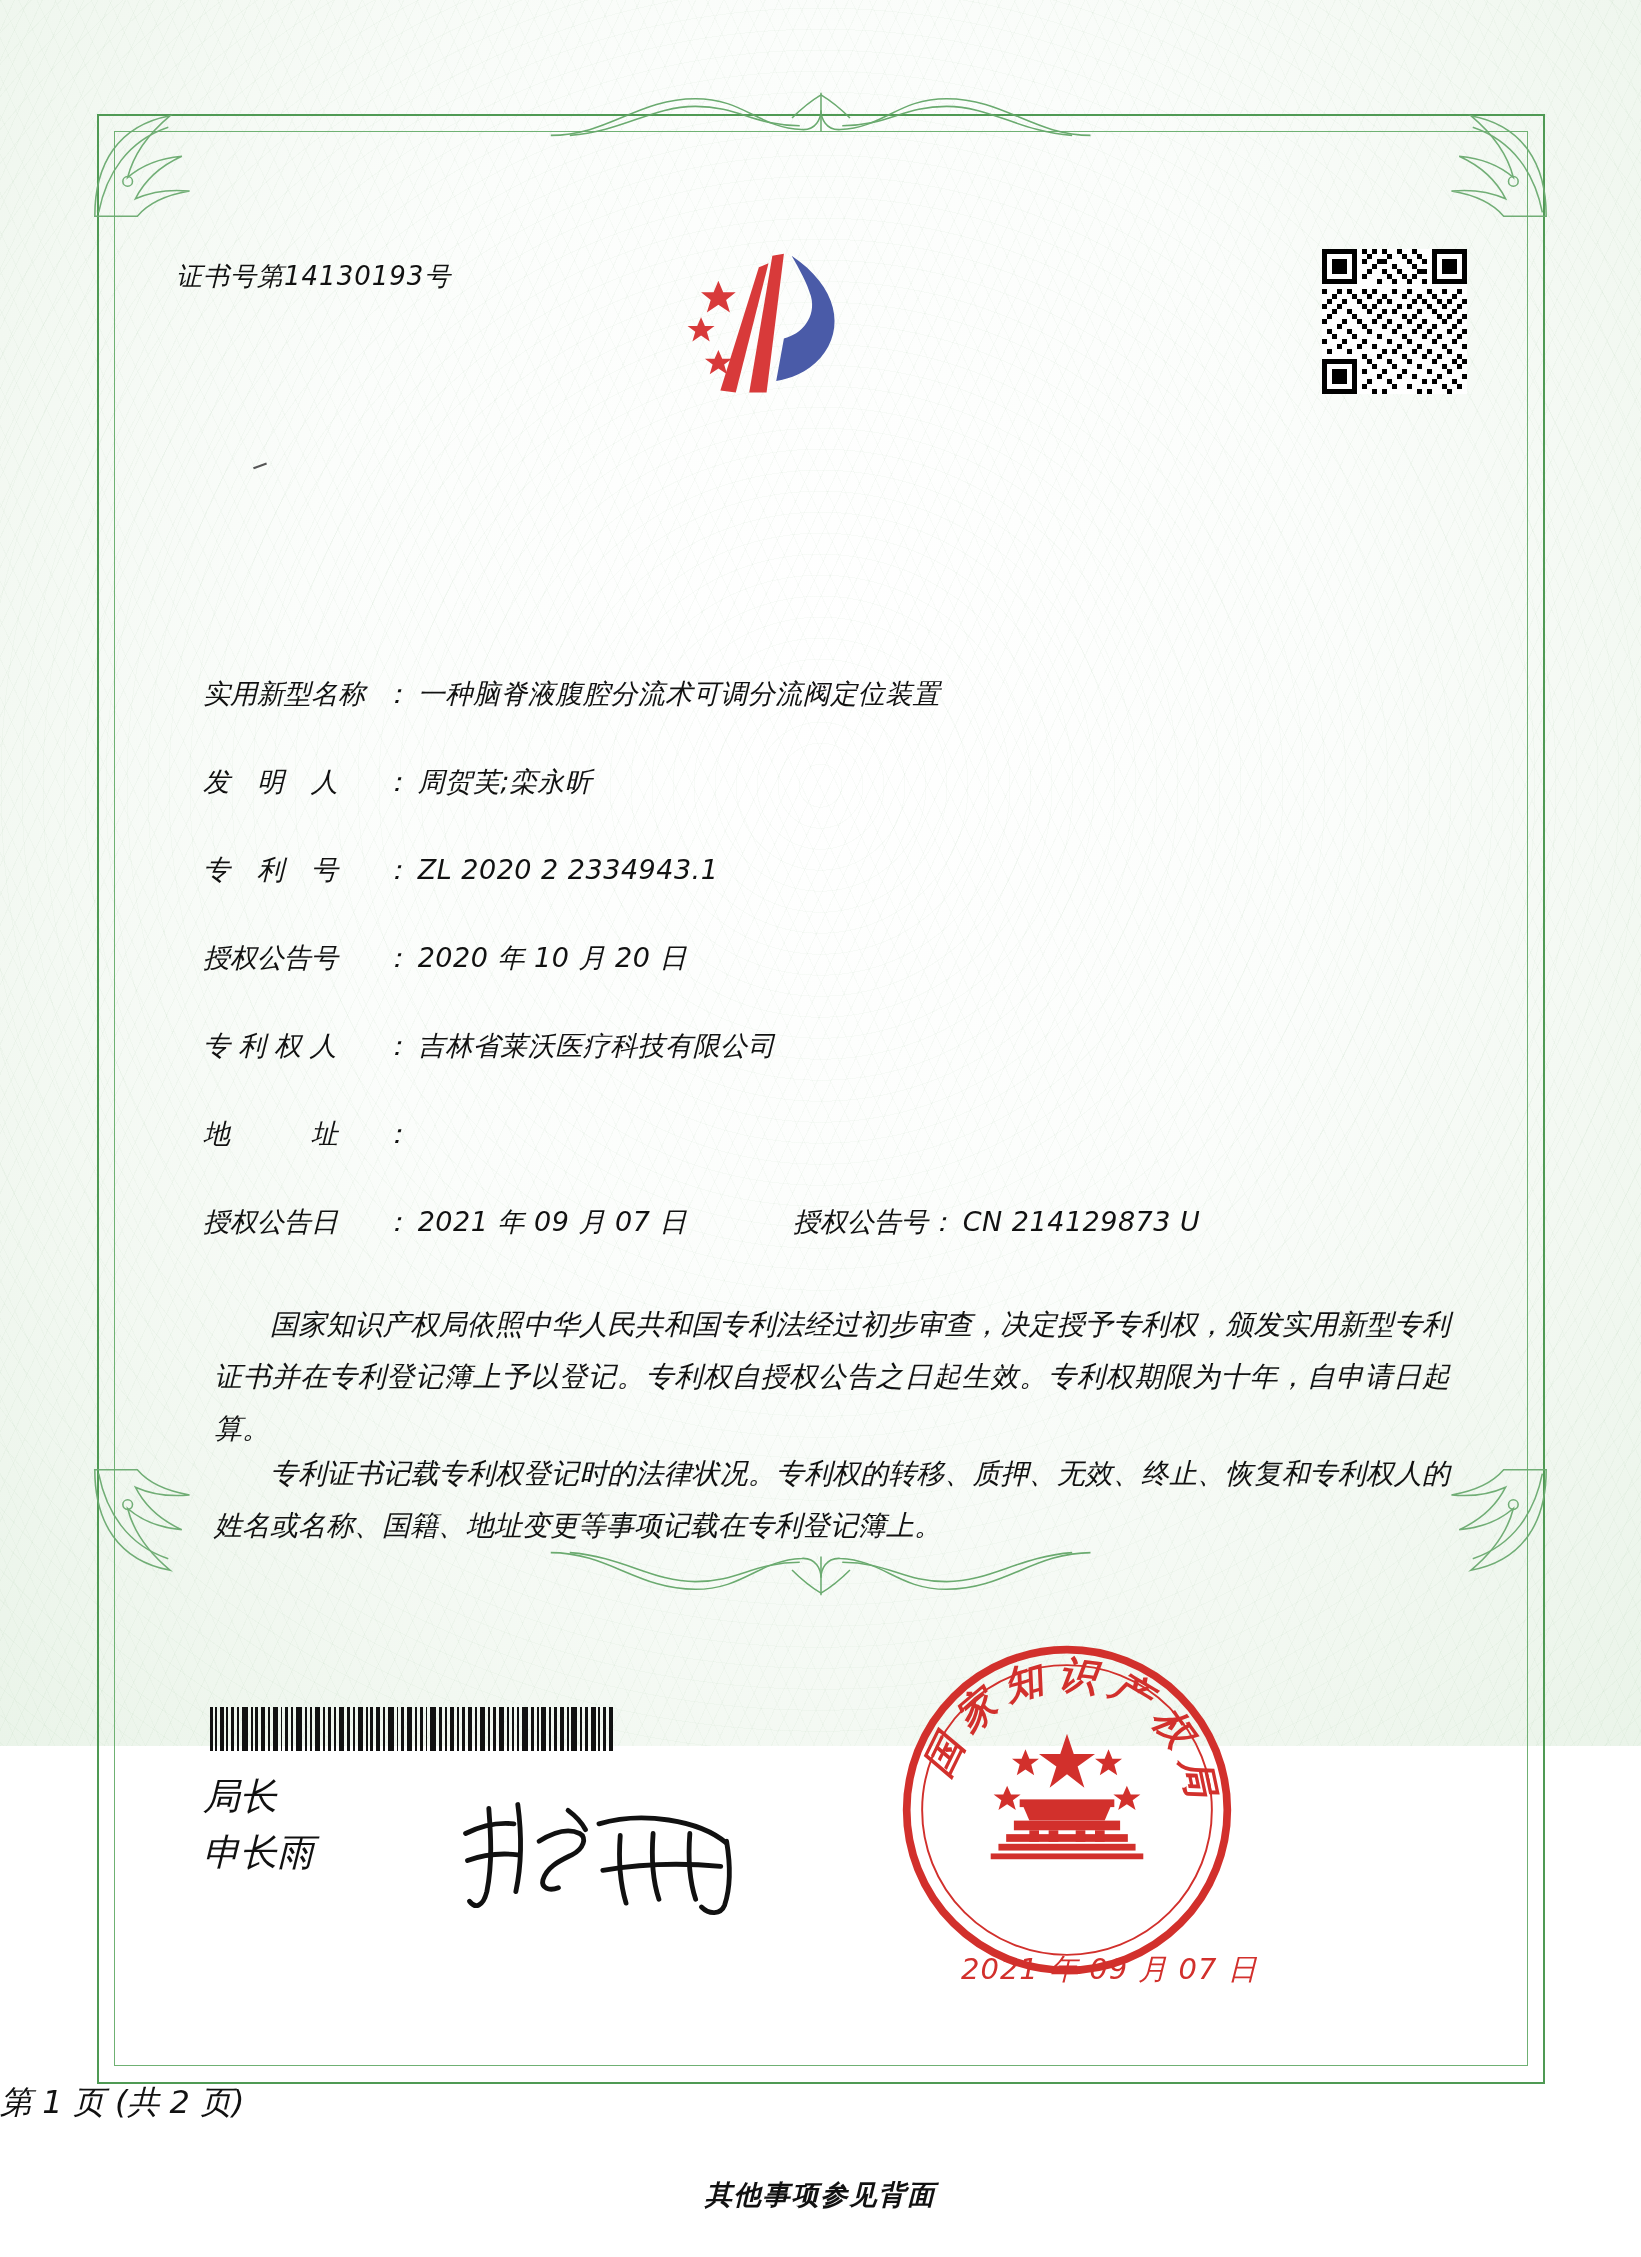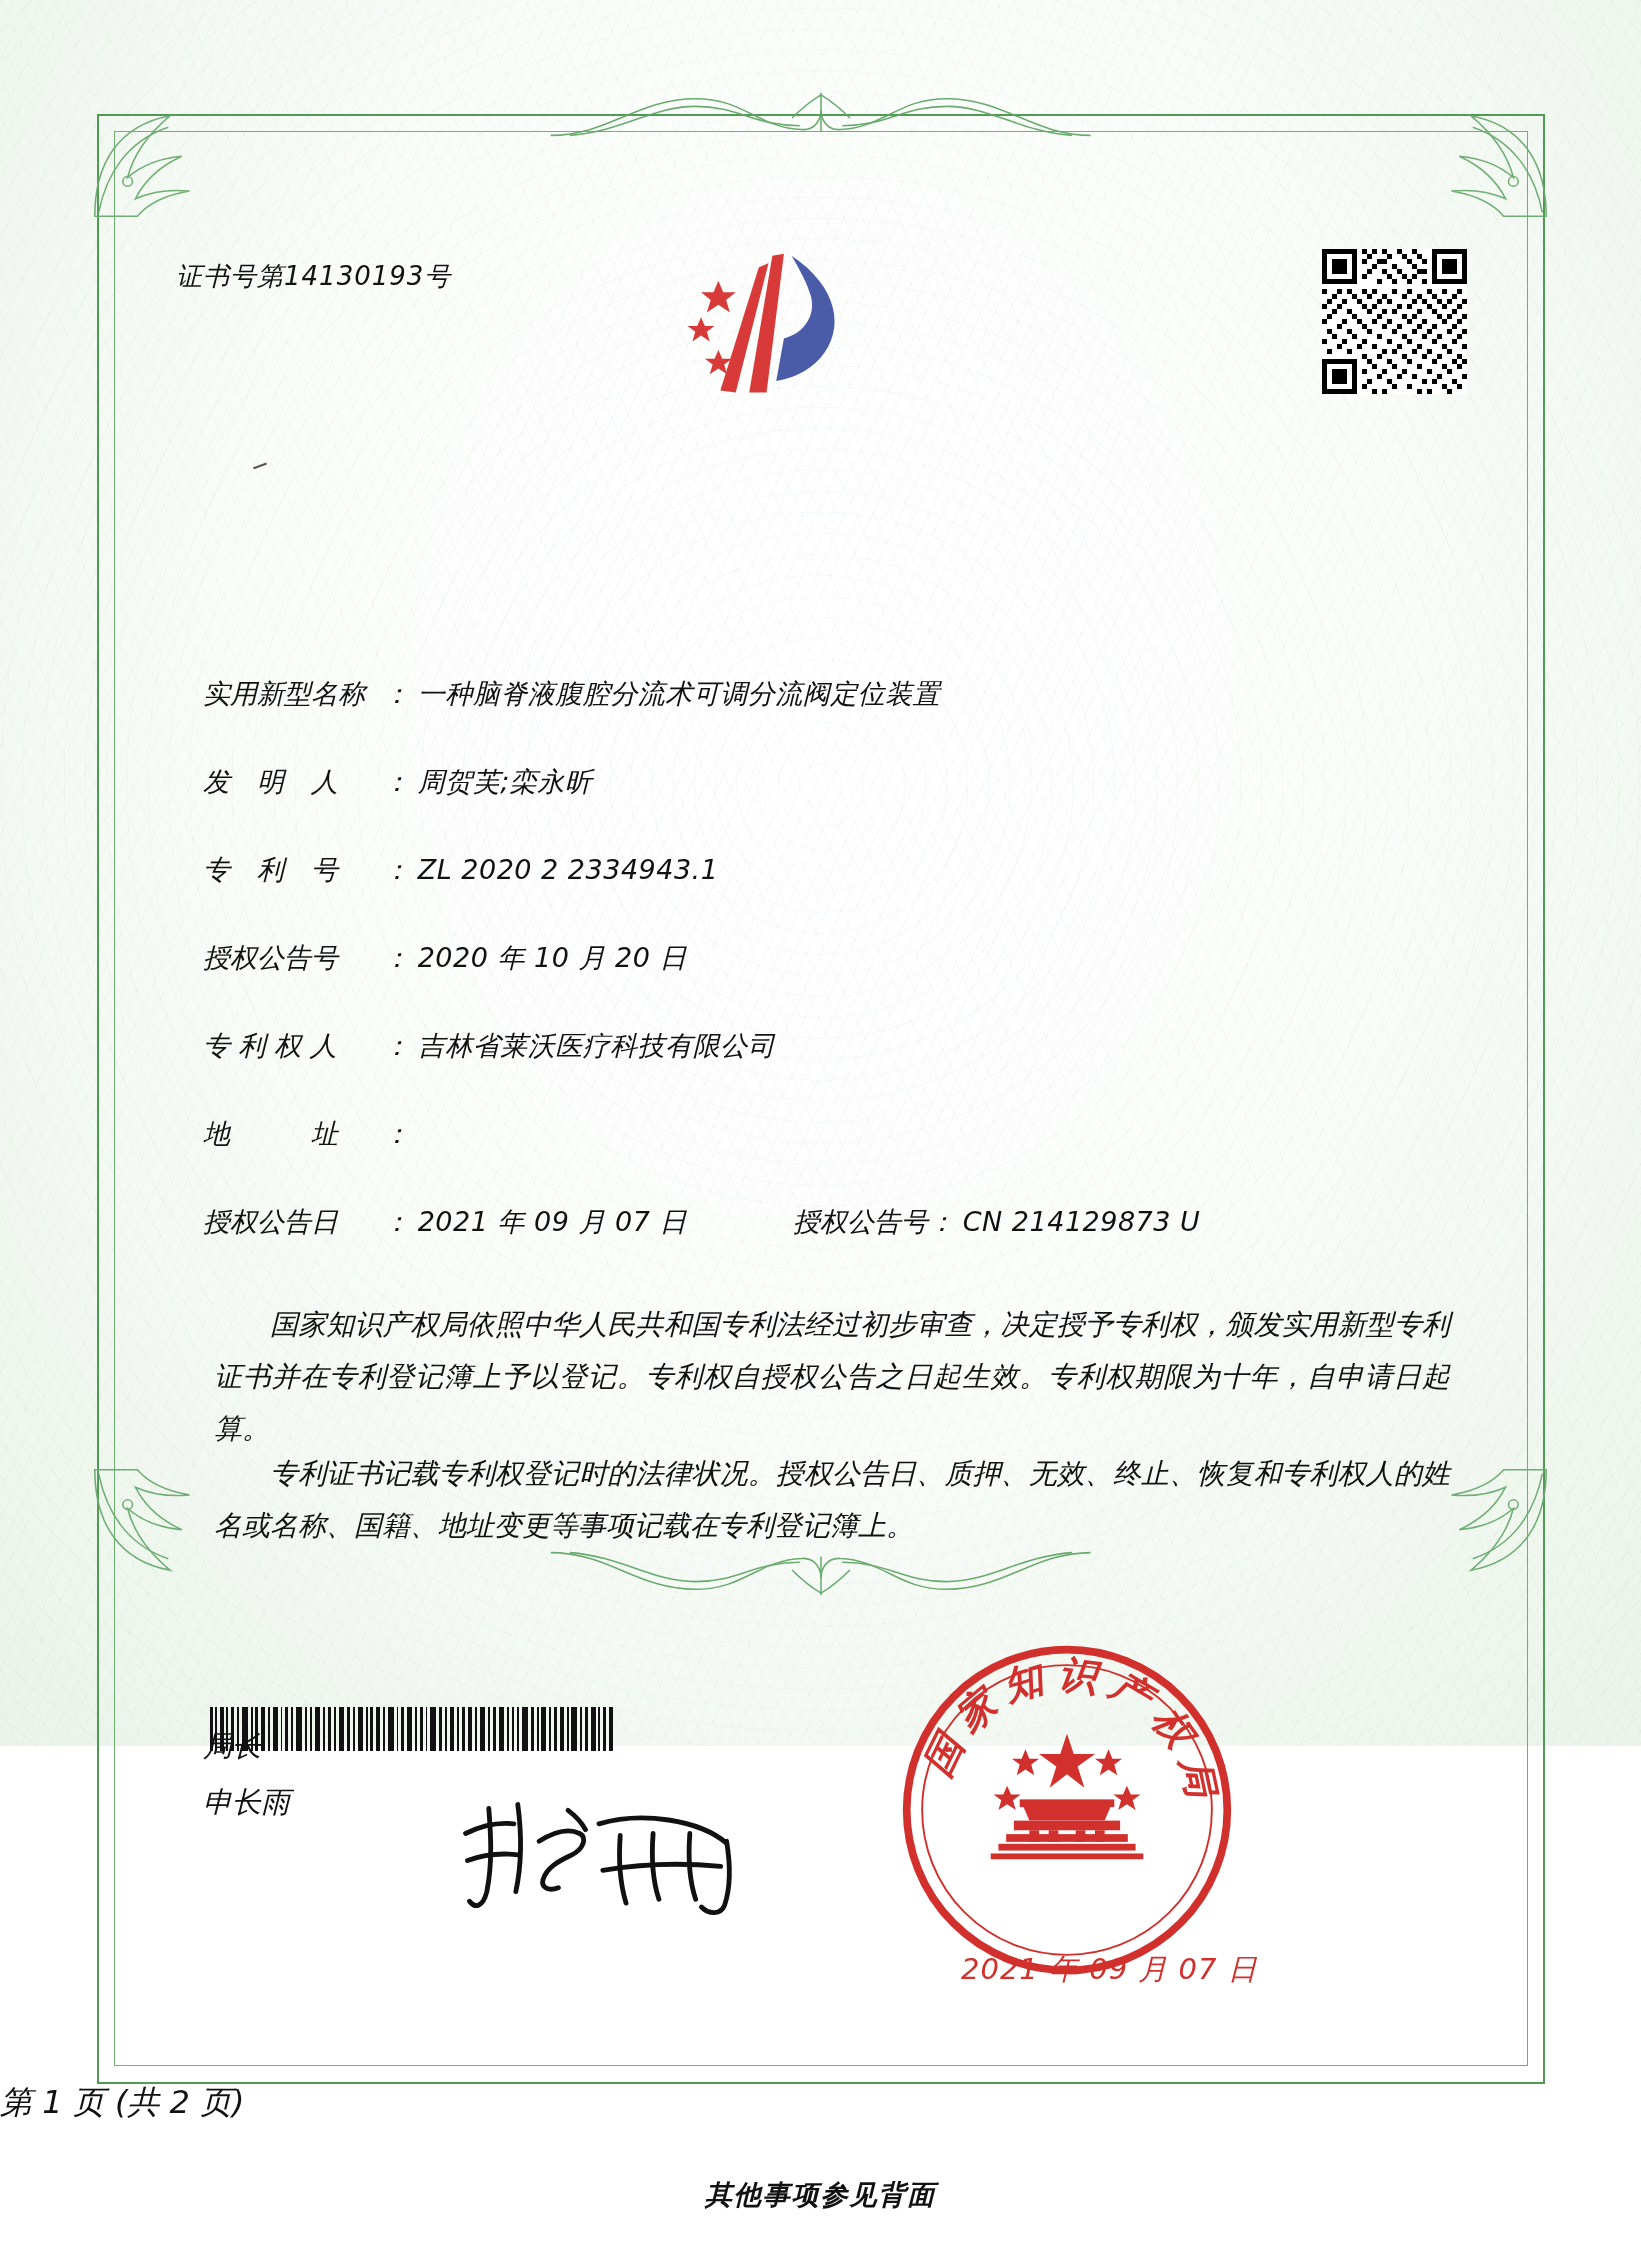--- a/index.html
+++ b/index.html
@@ -88,21 +88,21 @@
     font-size:28px;line-height:52px;color:#111;text-align:justify;
   }
   #para1{top:1299px;}
   #para2{top:1448px;}
   .indent{display:inline-block;width:56px;}
 
   .barcode{
     position:absolute;left:210px;top:1707px;width:406px;height:44px;
   }
   .sig-block{
-    position:absolute;left:203px;top:1718px;font-size:29px;line-height:56px;color:#111;
+    position:absolute;left:203px;top:1769px;font-size:37px;line-height:56px;color:#111;
   }
   .signature{
     position:absolute;left:454px;top:1791px;width:319px;height:126px;
   }
   .seal{
     position:absolute;left:898px;top:1641px;width:338px;height:338px;
   }
   .seal-date{
     position:absolute;left:961px;top:1950px;font-size:29px;color:#d2302c;letter-spacing:1px;
   }
@@ -430,21 +430,21 @@
       <span class="val2-label" style="margin-left:106px">授权公告号</span>
       <span class="colon">：</span>
       <span class="val">CN 214129873 U</span>
     </div>
   </div>
 
   <div class="para" id="para1">
     <span class="indent"></span><span>国家知识产权局依照中华人民共和国专利法经过初步审查，决定授予专利权，颁发实用新型专利证书并在专利登记簿上予以登记。专利权自授权公告之日起生效。专利权期限为十年，自申请日起算。</span>
   </div>
   <div class="para" id="para2">
-    <span class="indent"></span><span>专利证书记载专利权登记时的法律状况。授权公告日、质押、无效、终止、恢复和专利权人的姓名或名称、国籍、地址变更等事项记载在专利登记簿上。</span>
+    <span class="indent"></span><span>专利证书记载专利权登记时的法律状况。专利权的转移、质押、无效、终止、恢复和专利权人的姓名或名称、国籍、地址变更等事项记载在专利登记簿上。</span>
   </div>
 
   <div class="barcode">
     <svg viewBox="0 0 420 46" shape-rendering="crispEdges">
       <g fill="#111">
         <rect x="0" y="0" width="3" height="46"></rect>
           <rect x="5" y="0" width="2" height="46"></rect>
         <rect x="10" y="0" width="5" height="46"></rect>
           <rect x="17" y="0" width="2" height="46"></rect>
         <rect x="22" y="0" width="3" height="46"></rect>

